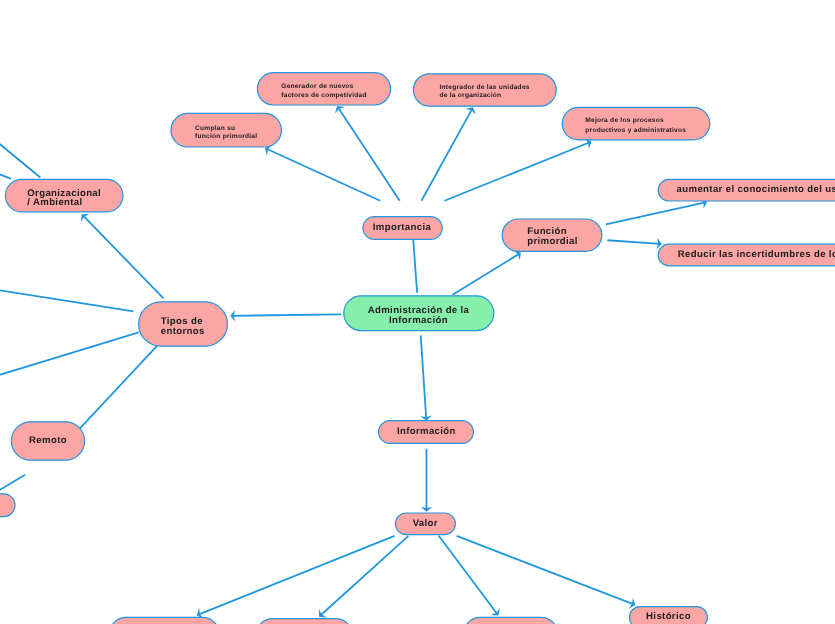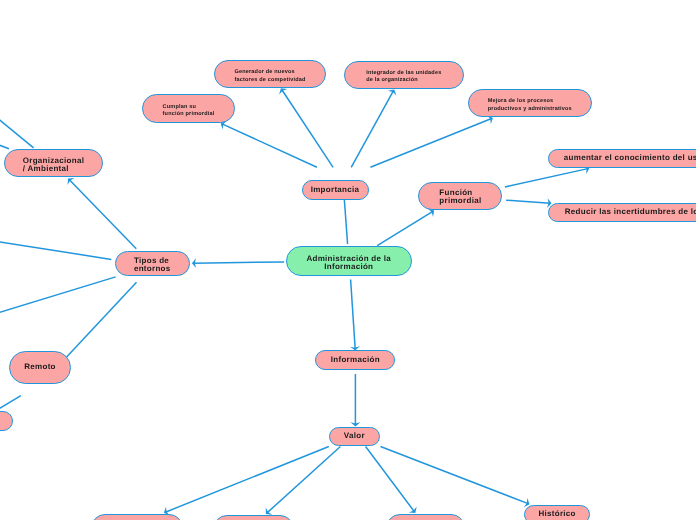--- a/index.html
+++ b/index.html
@@ -130,21 +130,21 @@
       <div class="node" style="left: 418.3px; top: 181.6px; width: 84.2px; height: 28.8px; font-size: 8px; line-height: 8px; padding-top: 3px; text-align: left;">
         <span>Función
 primordial</span>
       </div>
       <div class="node" style="left: 548px; top: 148.6px; width: 186.5px; height: 19.6px; font-size: 8px;">
         <span>aumentar el conocimiento del usuario</span>
       </div>
       <div class="node" style="left: 548px; top: 202.9px; width: 172px; height: 19.6px; font-size: 8px;">
         <span>Reducir las incertidumbres de los</span>
       </div>
-      <div class="node" style="left: 114.5px; top: 251.3px; width: 75.5px; height: 25px; font-size: 8px; line-height: 8px; padding-top: 3.2px; text-align: left;">
+      <div class="node" style="left: 114.5px; top: 251.3px; width: 75.5px; height: 38px; font-size: 8px; line-height: 8px; padding-top: 3.2px; text-align: left;">
         <span>Tipos de
 entornos</span>
       </div>
       <div class="node" style="left: 4.2px; top: 149.4px; width: 98.6px; height: 27.7px; font-size: 8px; line-height: 8px; padding-top: 3.2px; text-align: left;">
         <span>Organizacional
 / Ambiental</span>
       </div>
       <div class="node" style="left: 8.6px; top: 351px; width: 62.8px; height: 33px; font-size: 8px;">
         <span>Remoto</span>
       </div>

